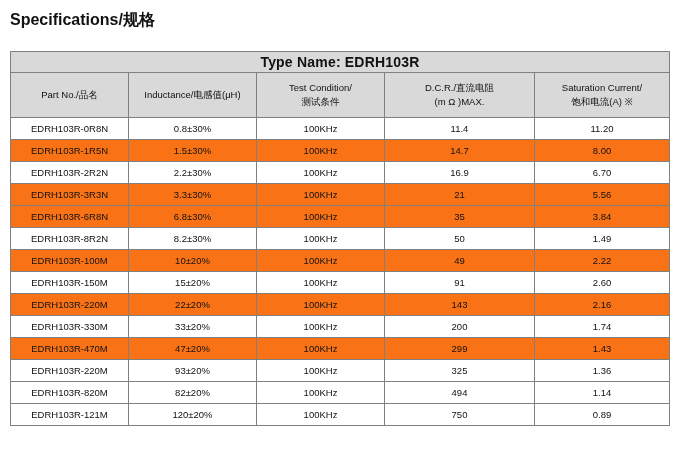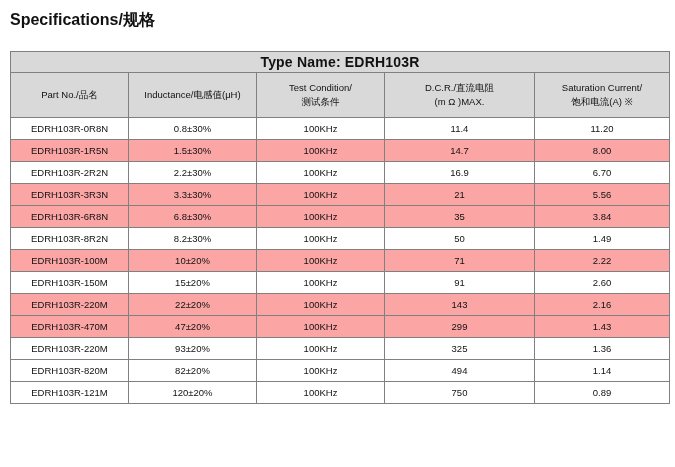--- a/index.html
+++ b/index.html
@@ -55,21 +55,21 @@
     height: 40px;
     font-size: 9.5px;
     line-height: 14px;
     padding: 2px 2px;
   }
   tr.data-row td {
     height: 21px;
     background: #ffffff;
   }
   tr.data-row.alt td {
-    background: #fca5a5;
+    background: #f97316;
   }
   .hl-line {
     display: block;
   }
   .c0 { width: 118px; }
   .c1 { width: 128px; }
   .c2 { width: 128px; }
   .c3 { width: 150px; }
   .c4 { width: 135px; }
 </style>
@@ -152,37 +152,44 @@
         <td>EDRH103R-8R2N</td>
         <td>8.2±30%</td>
         <td>100KHz</td>
         <td>50</td>
         <td>1.49</td>
       </tr>
       <tr class="data-row alt">
         <td>EDRH103R-100M</td>
         <td>10±20%</td>
         <td>100KHz</td>
-        <td>71</td>
+        <td>49</td>
         <td>2.22</td>
       </tr>
       <tr class="data-row">
         <td>EDRH103R-150M</td>
         <td>15±20%</td>
         <td>100KHz</td>
         <td>91</td>
         <td>2.60</td>
       </tr>
       <tr class="data-row alt">
         <td>EDRH103R-220M</td>
         <td>22±20%</td>
         <td>100KHz</td>
         <td>143</td>
         <td>2.16</td>
       </tr>
+      <tr class="data-row">
+        <td>EDRH103R-330M</td>
+        <td>33±20%</td>
+        <td>100KHz</td>
+        <td>200</td>
+        <td>1.74</td>
+      </tr>
       <tr class="data-row alt">
         <td>EDRH103R-470M</td>
         <td>47±20%</td>
         <td>100KHz</td>
         <td>299</td>
         <td>1.43</td>
       </tr>
       <tr class="data-row">
         <td>EDRH103R-220M</td>
         <td>93±20%</td>

